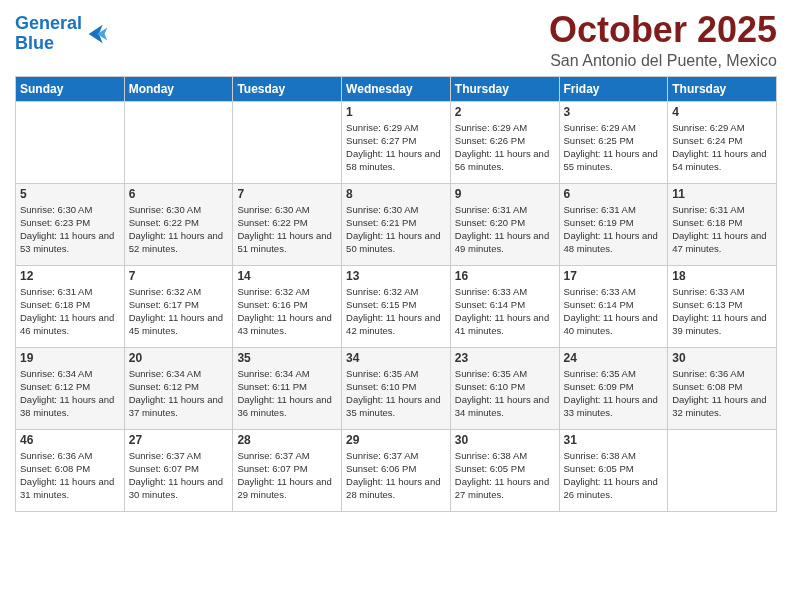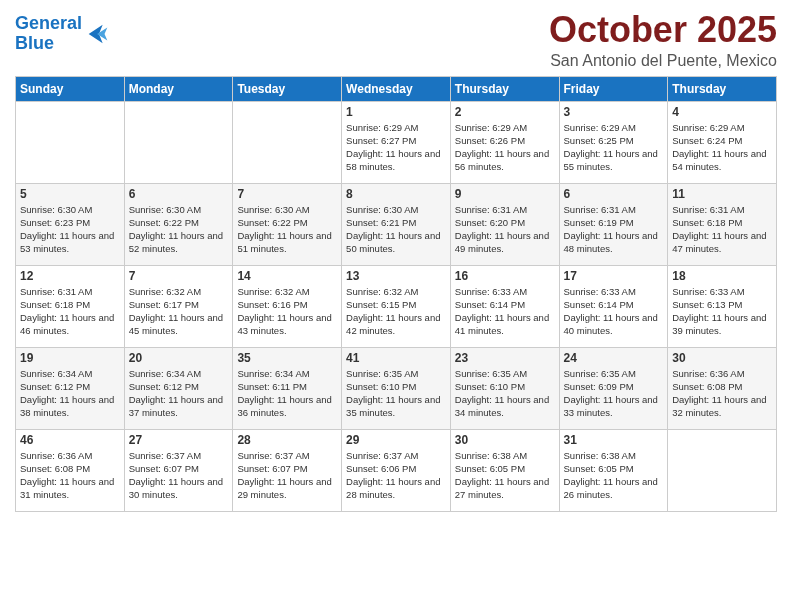--- a/index.html
+++ b/index.html
@@ -266,21 +266,21 @@
 Sunset: 6:12 PM
 Daylight: 11 hours and 37 minutes.</div>
           </td>
           <td>
             <span class="day-number">35</span>
             <div class="day-info" style="white-space: pre-line;">Sunrise: 6:34 AM
 Sunset: 6:11 PM
 Daylight: 11 hours and 36 minutes.</div>
           </td>
           <td>
-            <span class="day-number">41</span>
+            <span class="day-number">34</span>
             <div class="day-info" style="white-space: pre-line;">Sunrise: 6:35 AM
 Sunset: 6:10 PM
 Daylight: 11 hours and 35 minutes.</div>
           </td>
           <td>
             <span class="day-number">23</span>
             <div class="day-info" style="white-space: pre-line;">Sunrise: 6:35 AM
 Sunset: 6:10 PM
 Daylight: 11 hours and 34 minutes.</div>
           </td>

